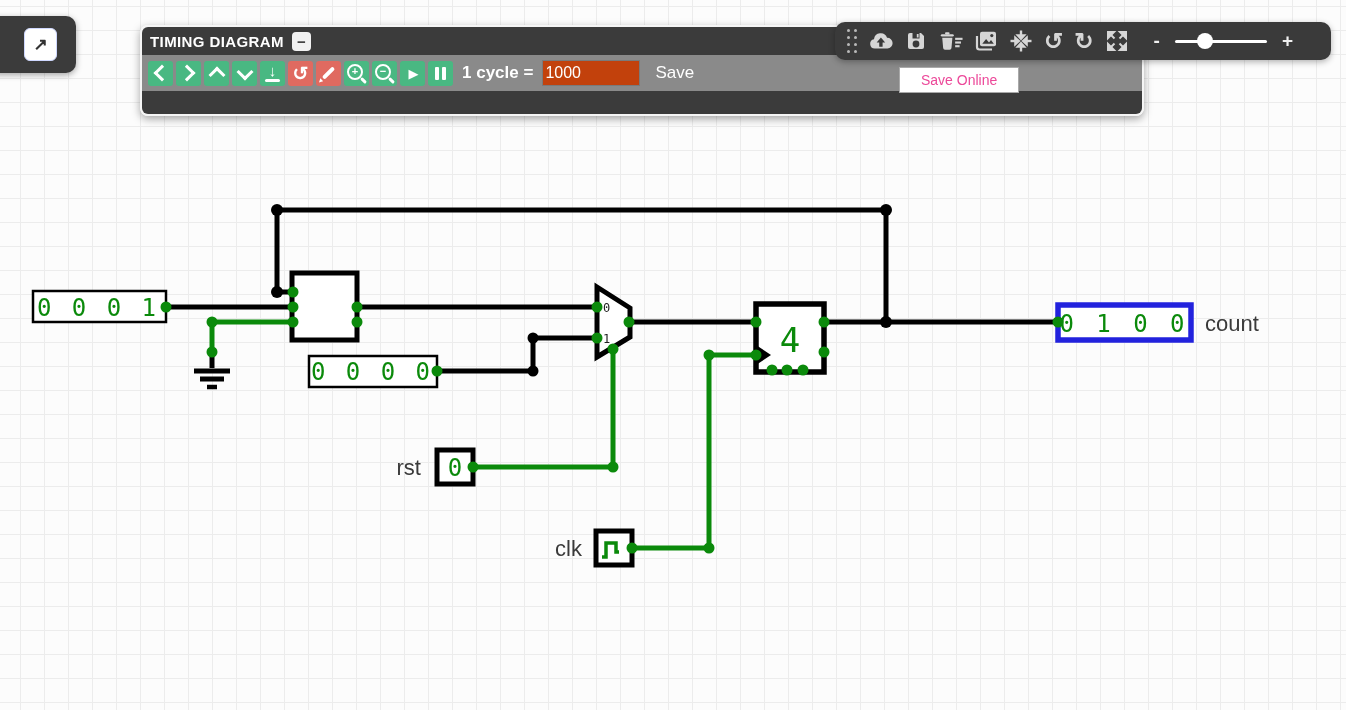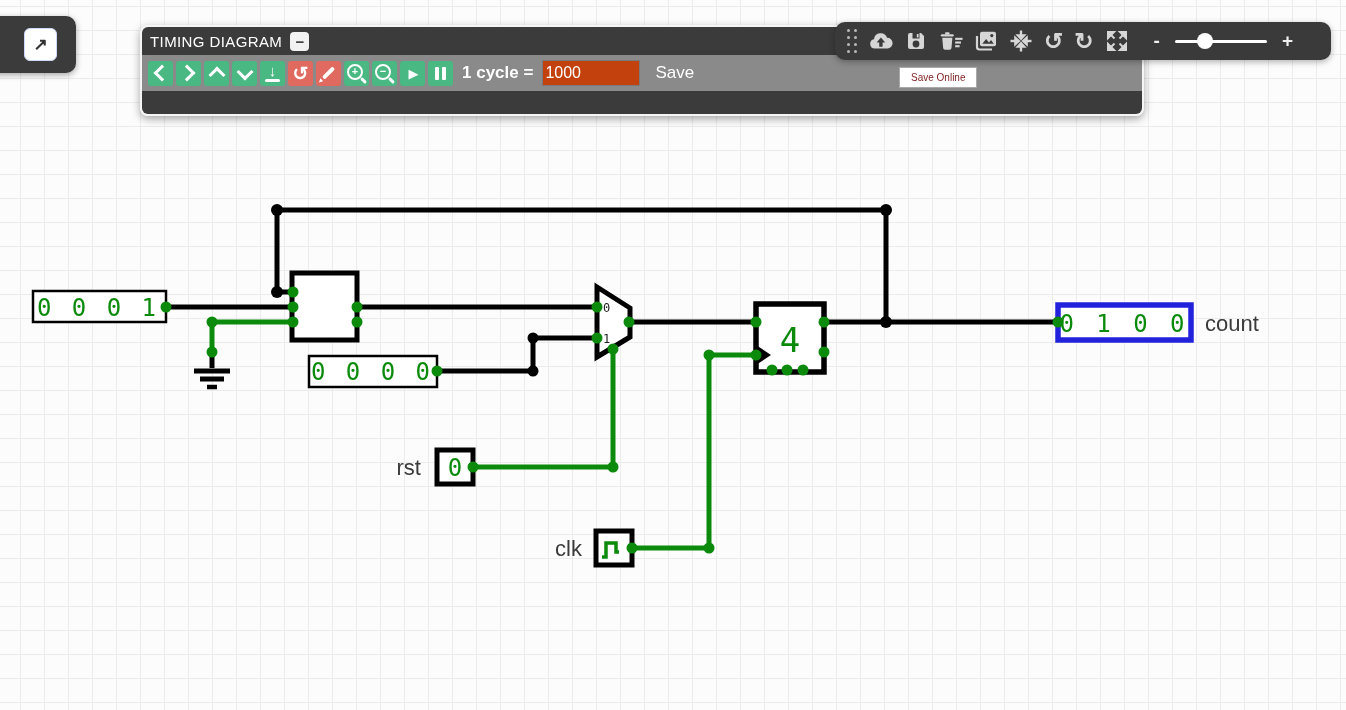--- a/index.html
+++ b/index.html
@@ -24,21 +24,21 @@
     box-shadow:0 2px 6px rgba(0,0,0,.35);display:flex;align-items:center;}
   .open-panel .open-btn{margin-left:38px;width:33px;height:33px;border-radius:6px;
     background:#fff;border:1px solid #cfd8ff;display:flex;align-items:center;justify-content:center;
     font-size:17px;font-weight:bold;color:#333;cursor:pointer;padding:0;}
 
   
   .timing-panel{position:absolute;left:140px;top:25px;width:1000px;z-index:5;
     border:2px solid #f5f5f5;border-radius:8px;overflow:hidden;
     box-shadow:0 3px 8px rgba(0,0,0,.35);}
   .tp-header{height:28px;background:#3b3b3b;display:flex;align-items:center;padding:0 8px;}
-  .tp-title{color:#fff;font-weight:normal;font-size:15px;letter-spacing:.4px;}
+  .tp-title{color:#fff;font-weight:bold;font-size:15px;letter-spacing:.4px;}
   .tp-min{margin-left:8px;width:19px;height:19px;border-radius:4px;background:#f2f2f2;border:none;
     color:#3b3b3b;font-size:15px;font-weight:bold;line-height:17px;text-align:center;padding:0;cursor:pointer;}
   .tp-toolbar{height:36px;background:#8a8a8a;display:flex;align-items:center;padding:0 6px;gap:3px;}
   .tbtn{width:25px;height:25px;border:none;border-radius:3px;display:flex;align-items:center;
     justify-content:center;cursor:pointer;padding:0;position:relative;flex:0 0 auto;}
   .tbtn.g{background:#49b882;}
   .tbtn.r{background:#e06a60;}
   .chev{width:9px;height:9px;border-right:3px solid #fff;border-bottom:3px solid #fff;display:block;}
   .chev.left{transform:rotate(135deg);margin-left:3px;}
   .chev.right{transform:rotate(-45deg);margin-right:3px;}
@@ -74,21 +74,21 @@
   .tt-icon{width:24px;height:22px;display:flex;align-items:center;justify-content:center;cursor:pointer;flex:0 0 auto;}
   .tt-glyph{color:#d6d6d6;font-size:23px;font-weight:bold;line-height:1;cursor:pointer;flex:0 0 auto;}
   .zoom-minus,.zoom-plus{color:#f0f0f0;font-size:19px;font-weight:bold;cursor:pointer;flex:0 0 auto;}
   .zoom-minus{margin-left:14px;}
   .slider{position:relative;width:92px;height:16px;flex:0 0 auto;margin:0 4px;cursor:pointer;}
   .slider .track{position:absolute;left:0;right:0;top:7px;height:2.5px;background:#fff;border-radius:2px;}
   .slider .knob{position:absolute;top:0;width:16px;height:16px;border-radius:50%;background:#fff;cursor:pointer;}
 
   
   .tooltip{position:absolute;left:899px;top:67px;z-index:7;background:#fff;border:1px solid #a9a9a9;
-    color:#7f1d1d;font-size:10px;padding:4px 11px;white-space:nowrap;}
+    color:#ec4899;font-size:14px;padding:4px 21px;white-space:nowrap;}
 </style>
 </head>
 <body>
 
 <div class="stage">
   <div class="canvas-grid"></div>
 
   <svg class="circuit-svg" width="1346" height="710" viewBox="0 0 1346 710">
 
     <g stroke="#000" stroke-width="5" fill="none">

